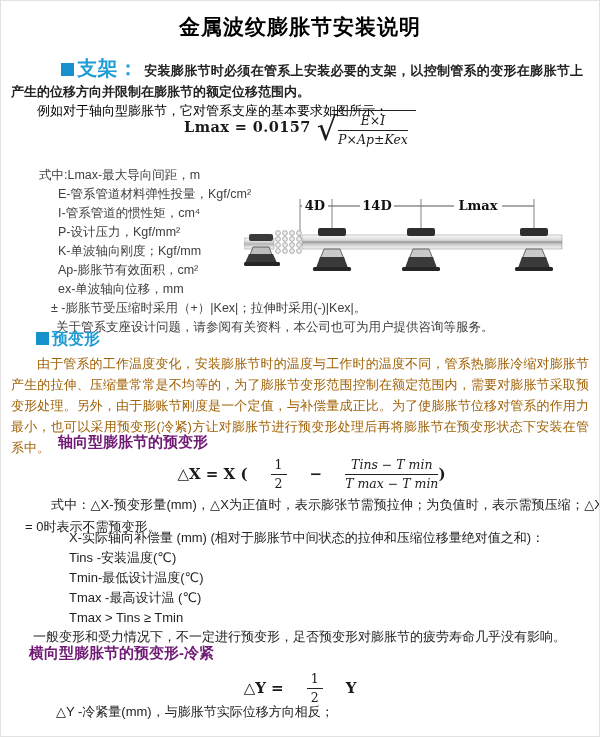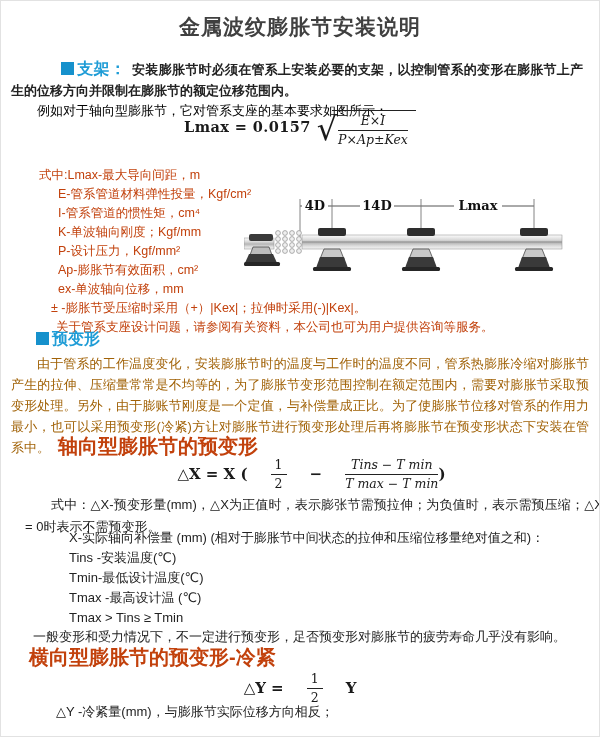--- a/index.html
+++ b/index.html
@@ -5,60 +5,60 @@
   html,body{margin:0;padding:0;background:#f3f3f3;}
   .page{
     position:relative;width:600px;height:737px;margin:0 auto;
     background:#ffffff;border:1px solid #e2e2e2;box-sizing:border-box;
     font-family:"Liberation Sans","DejaVu Sans",sans-serif;
     color:#2d2d2d;overflow:hidden;
   }
   .abs{position:absolute;}
   .title{
     top:12px;left:0;width:100%;text-align:center;
-    font-size:21px;font-weight:700;color:#404040;letter-spacing:1px;
+    font-size:21px;font-weight:700;color:#000000;letter-spacing:1px;
   }
   .sq{
     display:inline-block;width:13px;height:13px;background:#1691cc;
     vertical-align:-1px;margin-right:3px;
   }
   .intro{
     top:57px;left:10px;width:572px;font-size:13px;line-height:21px;
     text-indent:50px;font-weight:700;color:#222;text-align:justify;
   }
-  .blue-label{font-size:16px;font-weight:700;color:#1e9cd6;margin-right:6px;}
+  .blue-label{font-size:20px;font-weight:700;color:#1e9cd6;margin-right:6px;}
   .example{top:101px;left:36px;font-size:13px;color:#000000;text-align:center;}
   
   .formula-row{left:0;width:100%;display:flex;justify-content:center;align-items:center;
     font-family:"DejaVu Serif","Liberation Serif",serif;color:#1a1a1a;}
   .f-lhs{font-weight:700;font-size:14.5px;letter-spacing:.4px;margin-right:6px;}
   .sqrt-sign{font-size:32px;line-height:28px;font-weight:400;transform:translateY(2px);}
   .rootbox{display:inline-block;border-top:1.6px solid #222;margin-left:-5px;
     padding:2px 8px 0 6px;vertical-align:middle;transform:translateY(2px);}
   .frac{display:inline-block;text-align:center;vertical-align:middle;
     font-size:12.5px;line-height:1.25;}
   .frac .num{display:block;border-bottom:1px solid #222;padding:0 4px 1px;}
   .frac .den{display:block;padding-top:1px;}
   .ital{font-style:italic;}
   .f-mid{font-weight:700;font-size:15px;margin:0 23px;}
   .f-paren{font-size:15px;font-weight:700;}
   
-  .defs{top:165px;left:10px;width:300px;font-size:12.5px;line-height:19px;color:#c2410c;}
+  .defs{top:165px;left:10px;width:300px;font-size:12.5px;line-height:19px;color:#404040;}
   .defs .d0{padding-left:28px;}
   .defs .di{padding-left:47px;}
   .defs .d7{padding-left:40px;}
   .defs .dnote{padding-left:45px;}
   
   .diagram{top:192px;left:243px;width:352px;height:96px;}
   
   .sec-head{font-size:16px;font-weight:700;color:#1e9cd6;}
   .preset-head{top:328px;left:35px;}
   .preset-body{top:352px;left:10px;width:578px;font-size:13px;line-height:21px;
     text-indent:26px;text-align:justify;color:#a16207;}
-  .sub-head{font-size:20px;font-weight:700;color:#c2410c;}
+  .sub-head{font-size:15px;font-weight:700;color:#701a75;}
   .axial-head{top:432px;left:57px;}
   .axial-explain{top:493px;left:24px;width:578px;font-size:13px;line-height:22px;
     text-indent:26px;text-align:justify;color:#222;}
   .axial-items{top:527px;left:0;width:590px;font-size:13px;line-height:20px;color:#222;}
   .axial-items .it{padding-left:68px;}
   .axial-items .last{padding-left:32px;font-family:Liberation Mono, monospace;}
   .lateral-head{top:643px;left:28px;}
   .lateral-note{top:702px;left:55px;font-size:13px;color:#222;}
 </style>
 </head>
@@ -81,22 +81,22 @@
         <span class="num">E×I</span>
         <span class="den">P×Ap±Kex</span>
       </span>
     </span>
   </div>
 
   <div class="abs defs">
     <div class="d0">式中:Lmax-最大导向间距，m</div>
     <div class="di">E-管系管道材料弹性投量，Kgf/cm²</div>
     <div class="di">I-管系管道的惯性矩，cm⁴</div>
+    <div class="di">P-设计压力，Kgf/mm²</div>
     <div class="di">K-单波轴向刚度；Kgf/mm</div>
-    <div class="di">P-设计压力，Kgf/mm²</div>
     <div class="di">Ap-膨胀节有效面积，cm²</div>
     <div class="di">ex-单波轴向位移，mm</div>
     <div class="d7" style="width:560px;">± -膨胀节受压缩时采用（+）|Kex|；拉伸时采用(-)|Kex|。</div>
     <div class="dnote" style="width:560px;">关于管系支座设计问题，请参阅有关资料，本公司也可为用户提供咨询等服务。</div>
   </div>
 
   <div class="abs diagram">
     <svg width="352" height="96" viewBox="0 0 352 96">
       <defs>
         <linearGradient id="pipeGrad" x1="0" y1="0" x2="0" y2="1">

